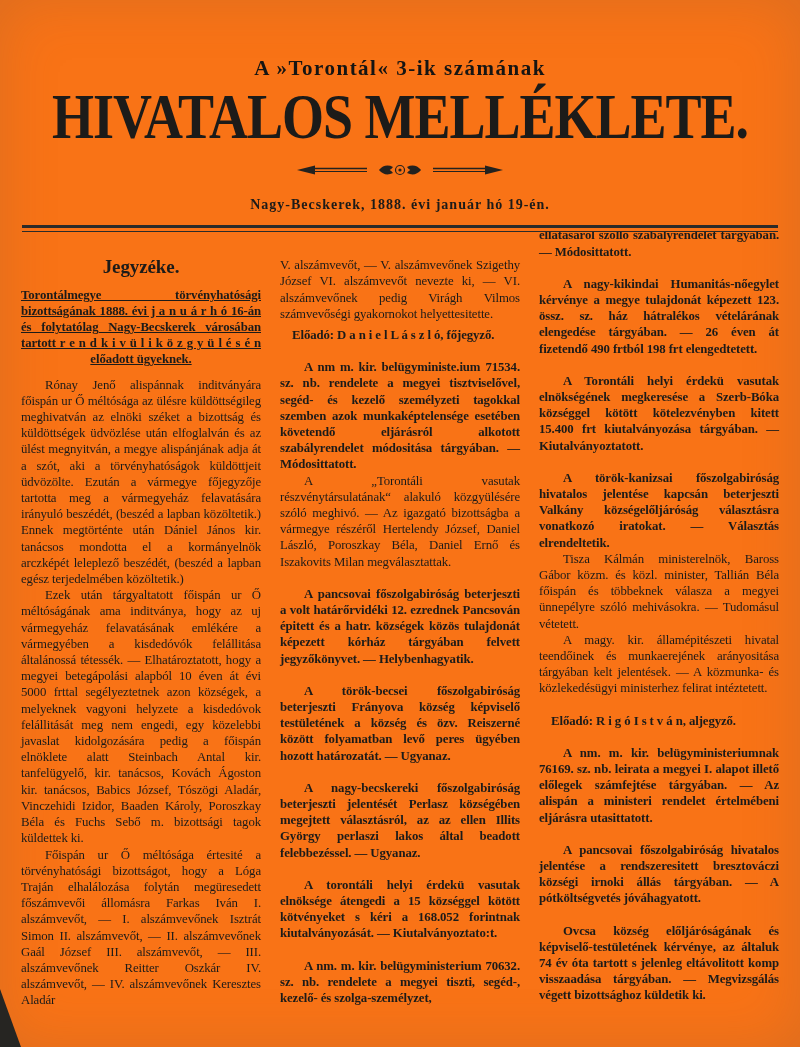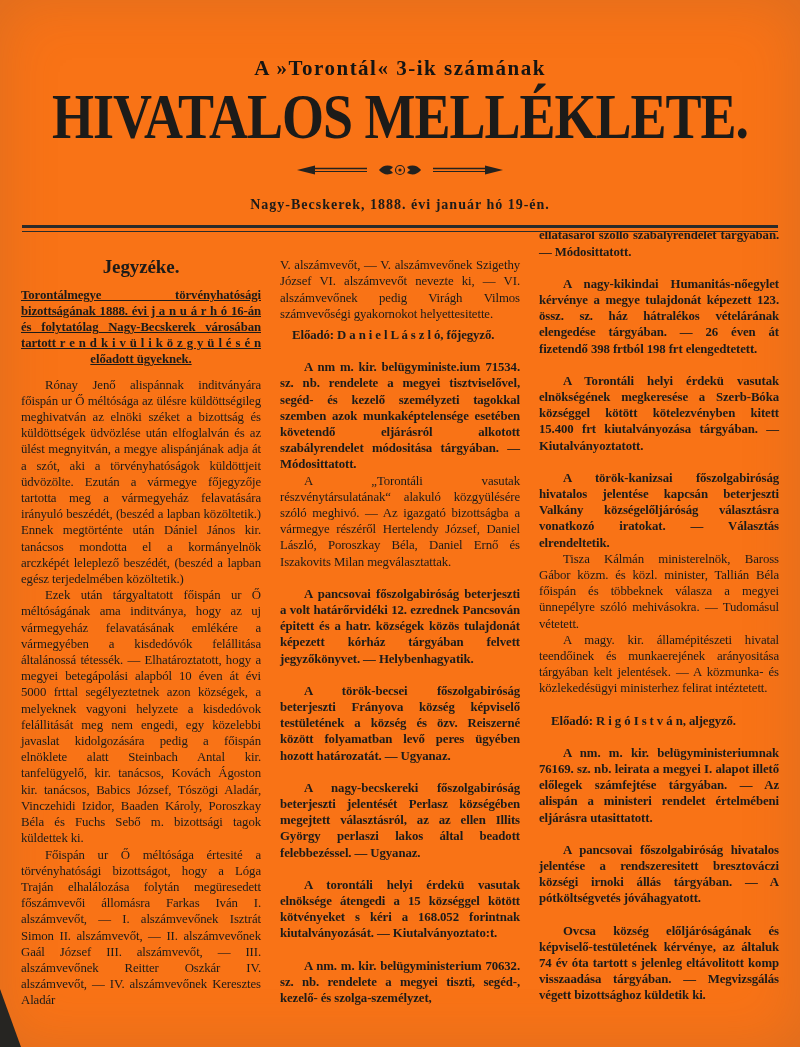--- a/index.html
+++ b/index.html
@@ -125,21 +125,21 @@
         <p class="para p-body">A „Torontáli vasutak részvénytársulatának“ alakuló közgyülésére szóló meghivó. — Az igazgató bizottságba a vármegye részéről Hertelendy József, Daniel László, Poroszkay Béla, Daniel Ernő és Iszakovits Milan megválasztattak.</p>
         <p class="para p-body b">A pancsovai főszolgabiróság beterjeszti a volt határőrvidéki 12. ezrednek Pancsován épitett és a hatr. községek közös tulajdonát képezett kórház tárgyában felvett jegyzőkönyvet. — Helybenhagyatik.</p>
         <p class="para p-body b">A török-becsei főszolgabiróság beterjeszti Frányova község képviselő testületének a község és özv. Reiszerné között folyamatban levő peres ügyében hozott határozatát. — Ugyanaz.</p>
         <p class="para p-body b">A nagy-becskereki főszolgabiróság beterjeszti jelentését Perlasz községében megejtett választásról, az az ellen Illits György perlaszi lakos által beadott felebbezéssel. — Ugyanaz.</p>
         <p class="para p-body b">A torontáli helyi érdekü vasutak elnöksége átengedi a 15 községgel kötött kötvényeket s kéri a 168.052 forintnak kiutalványozását. — Kiutalványoztato:t.</p>
         <p class="para p-body b">A nm. m. kir. belügyministerium 70632. sz. nb. rendelete a megyei tiszti, segéd-, kezelő- és szolga-személyzet,</p>
       </section>
     <div class="vrule"></div>
     <section class="col">
         <p class="para p-cont b">valamint azok özvegyeinek és árváinak ellátásáról szólló szabályrendelet tárgyában. — Módosittatott.</p>
-        <p class="para p-body b">A nagy-kikindai Humanitás-nőegylet kérvénye a megye tulajdonát képezett 123. össz. sz. ház hátralékos vételárának elengedése tárgyában. — 26 éven át fizetendő 398 frtból 198 frt elengedtetett.</p>
+        <p class="para p-body b">A nagy-kikindai Humanitás-nőegylet kérvénye a megye tulajdonát képezett 123. össz. sz. ház hátralékos vételárának elengedése tárgyában. — 26 éven át fizetendő 490 frtból 198 frt elengedtetett.</p>
         <p class="para p-body b">A Torontáli helyi érdekü vasutak elnökségének megkeresése a Szerb-Bóka községgel kötött kötelezvényben kitett 15.400 frt kiutalványozása tárgyában. — Kiutalványoztatott.</p>
         <p class="para p-body b">A török-kanizsai főszolgabiróság hivatalos jelentése kapcsán beterjeszti Valkány községelőljáróság választásra vonatkozó iratokat. — Választás elrendeltetik.</p>
         <p class="para p-body">Tisza Kálmán ministerelnök, Baross Gábor közm. és közl. minister, Tallián Béla főispán és többeknek válasza a megyei ünnepélyre szóló mehivásokra. — Tudomásul vétetett.</p>
         <p class="para p-body">A magy. kir. államépitészeti hivatal teendőinek és munkaerejének arányositása tárgyában kelt jelentések. — A közmunka- és közlekedésügyi ministerhez felirat intéztetett.</p>
         <p class="para p-eloado gap">Előadó: R i g ó  I s t v á n, aljegyző.</p>
         <p class="para p-body b">A nm. m. kir. belügyministeriumnak 76169. sz. nb. leirata a megyei I. alapot illető előlegek számfejtése tárgyában. — Az alispán a ministeri rendelet értelmébeni eljárásra utasittatott.</p>
         <p class="para p-body b">A pancsovai főszolgabiróság hivatalos jelentése a rendszeresitett bresztováczi községi irnoki állás tárgyában. — A pótköltségvetés jóváhagyatott.</p>
         <p class="para p-body b">Ovcsa község előljáróságának és képviselő-testületének kérvénye, az általuk 74 év óta tartott s jelenleg eltávolitott komp visszaadása tárgyában. — Megvizsgálás végett bizottsághoz küldetik ki.</p>
         <p class="para p-body b">Bujkovszky Gusztáv lajosfalvi esperes jelentése az elisenheini telepitési ügyek tárg.ában. — Tudomásul vétetett.</p>
       </section>

